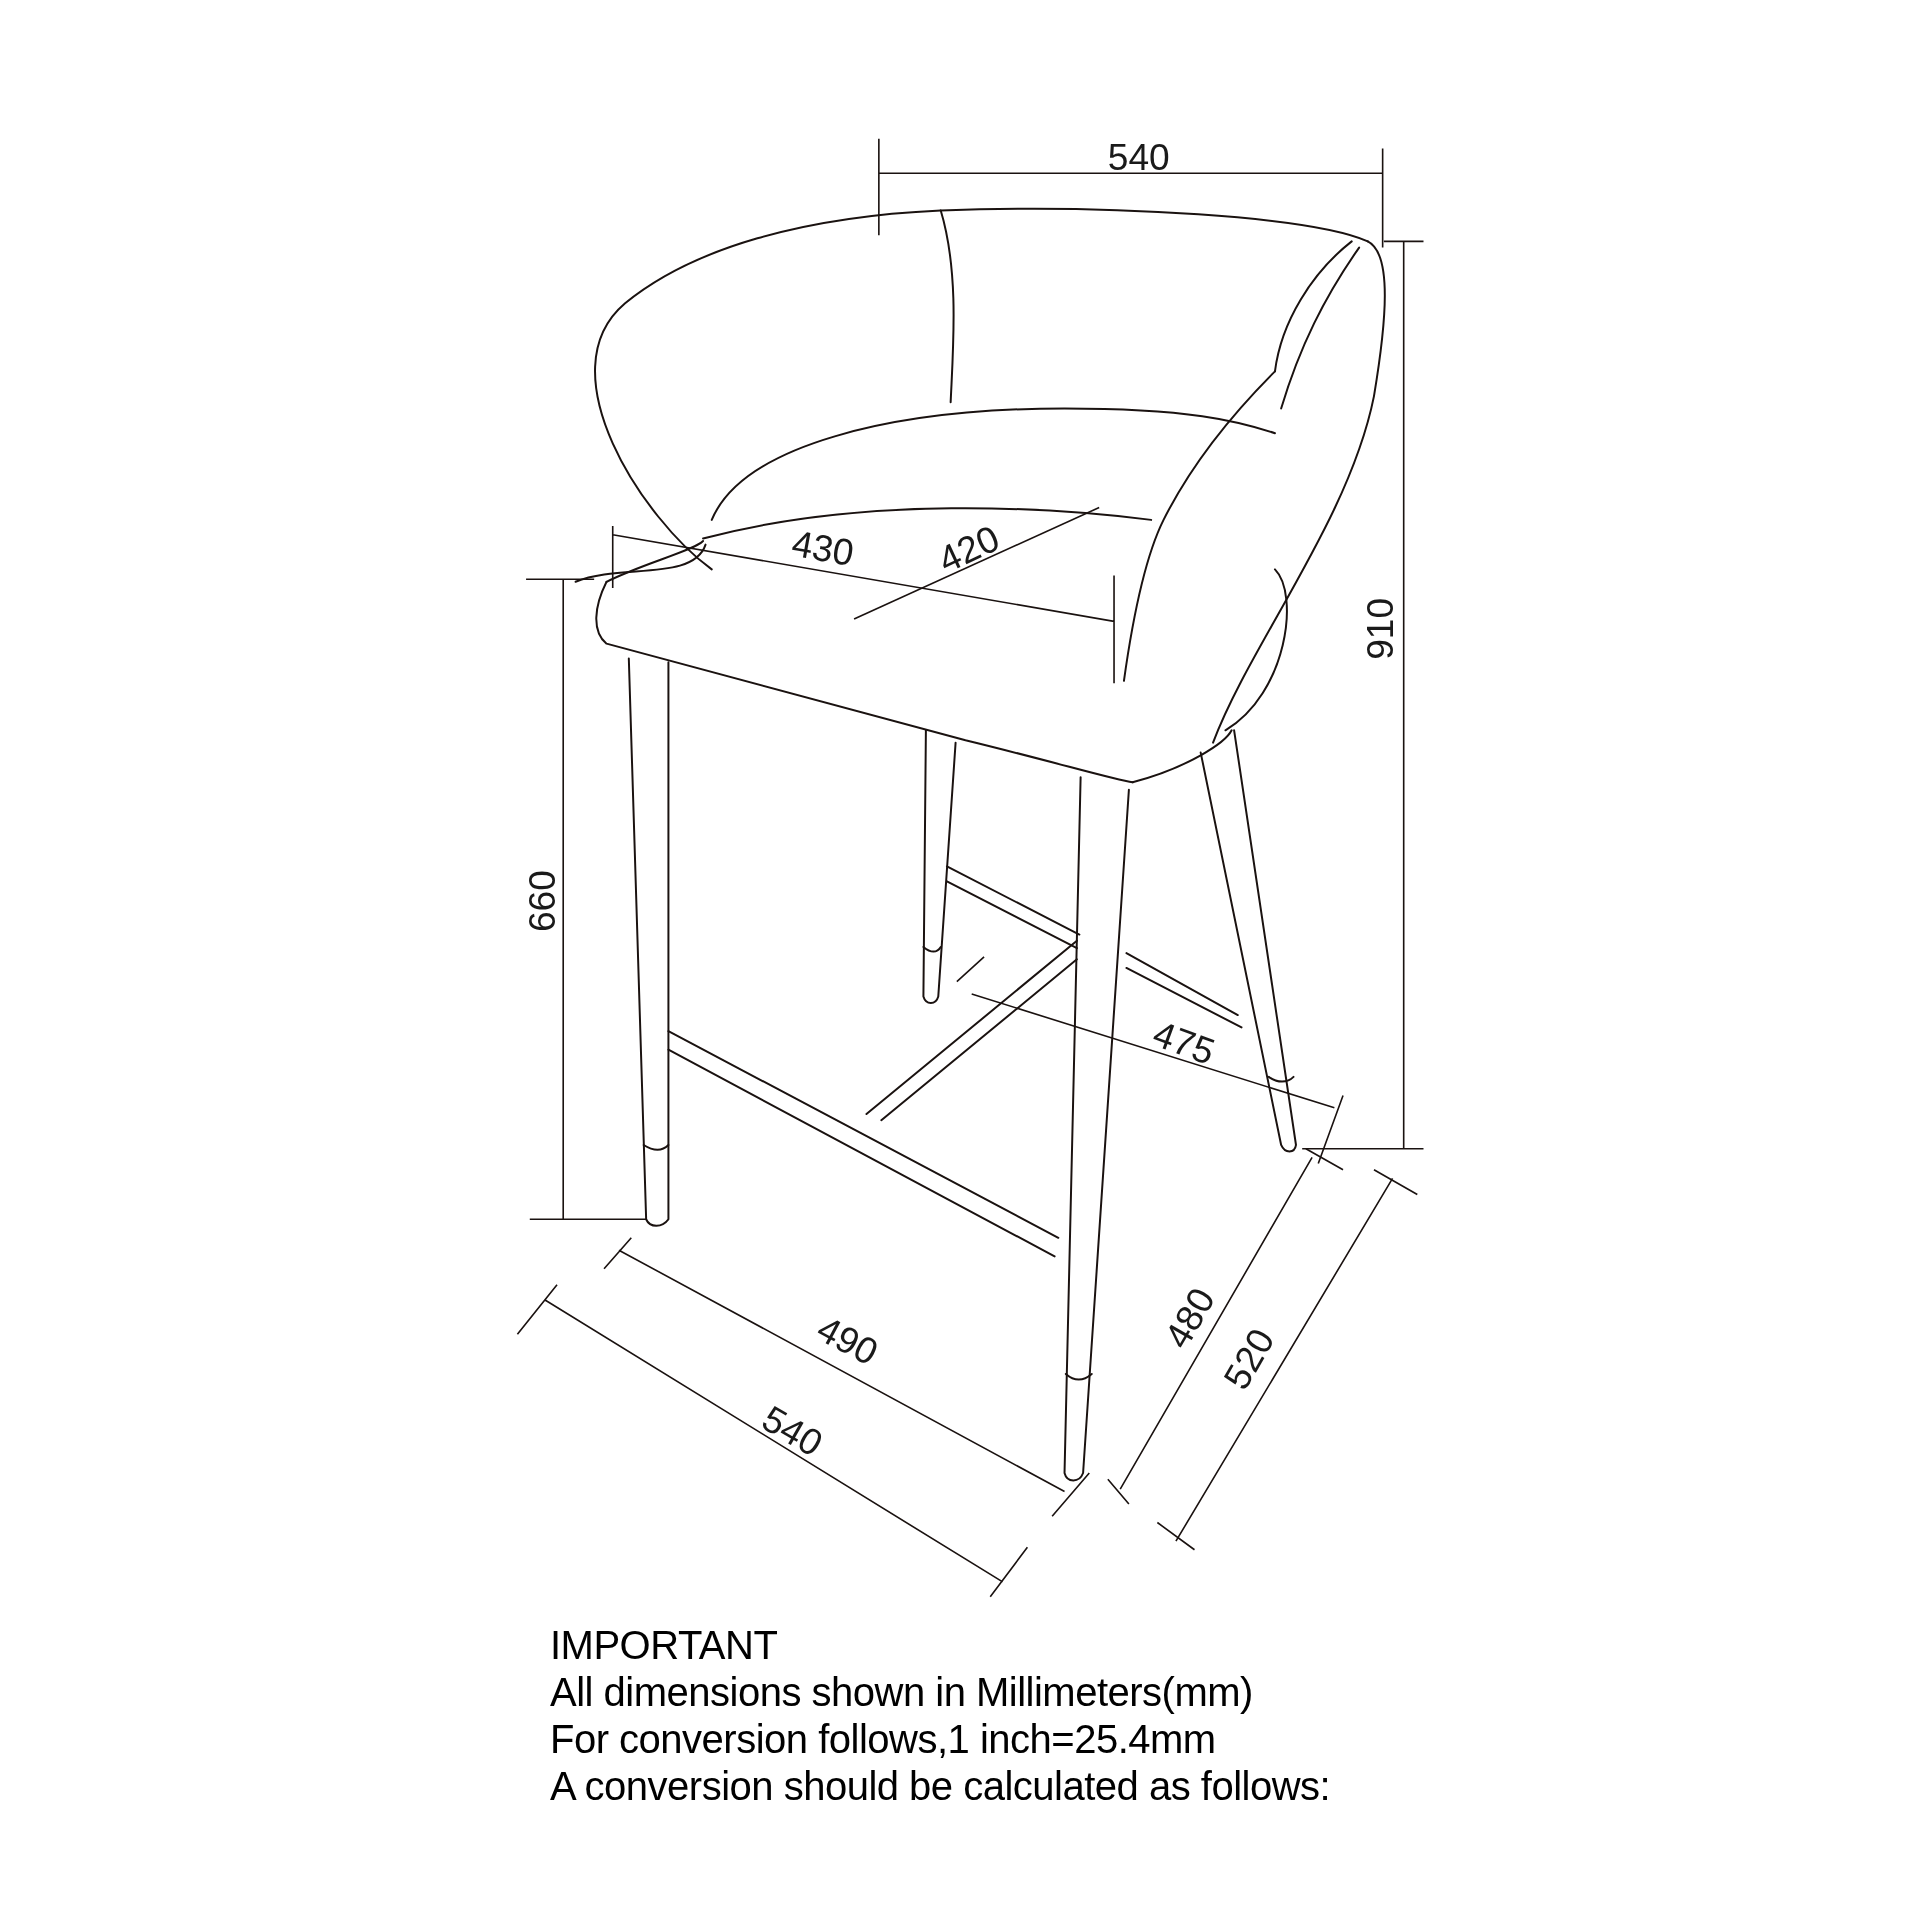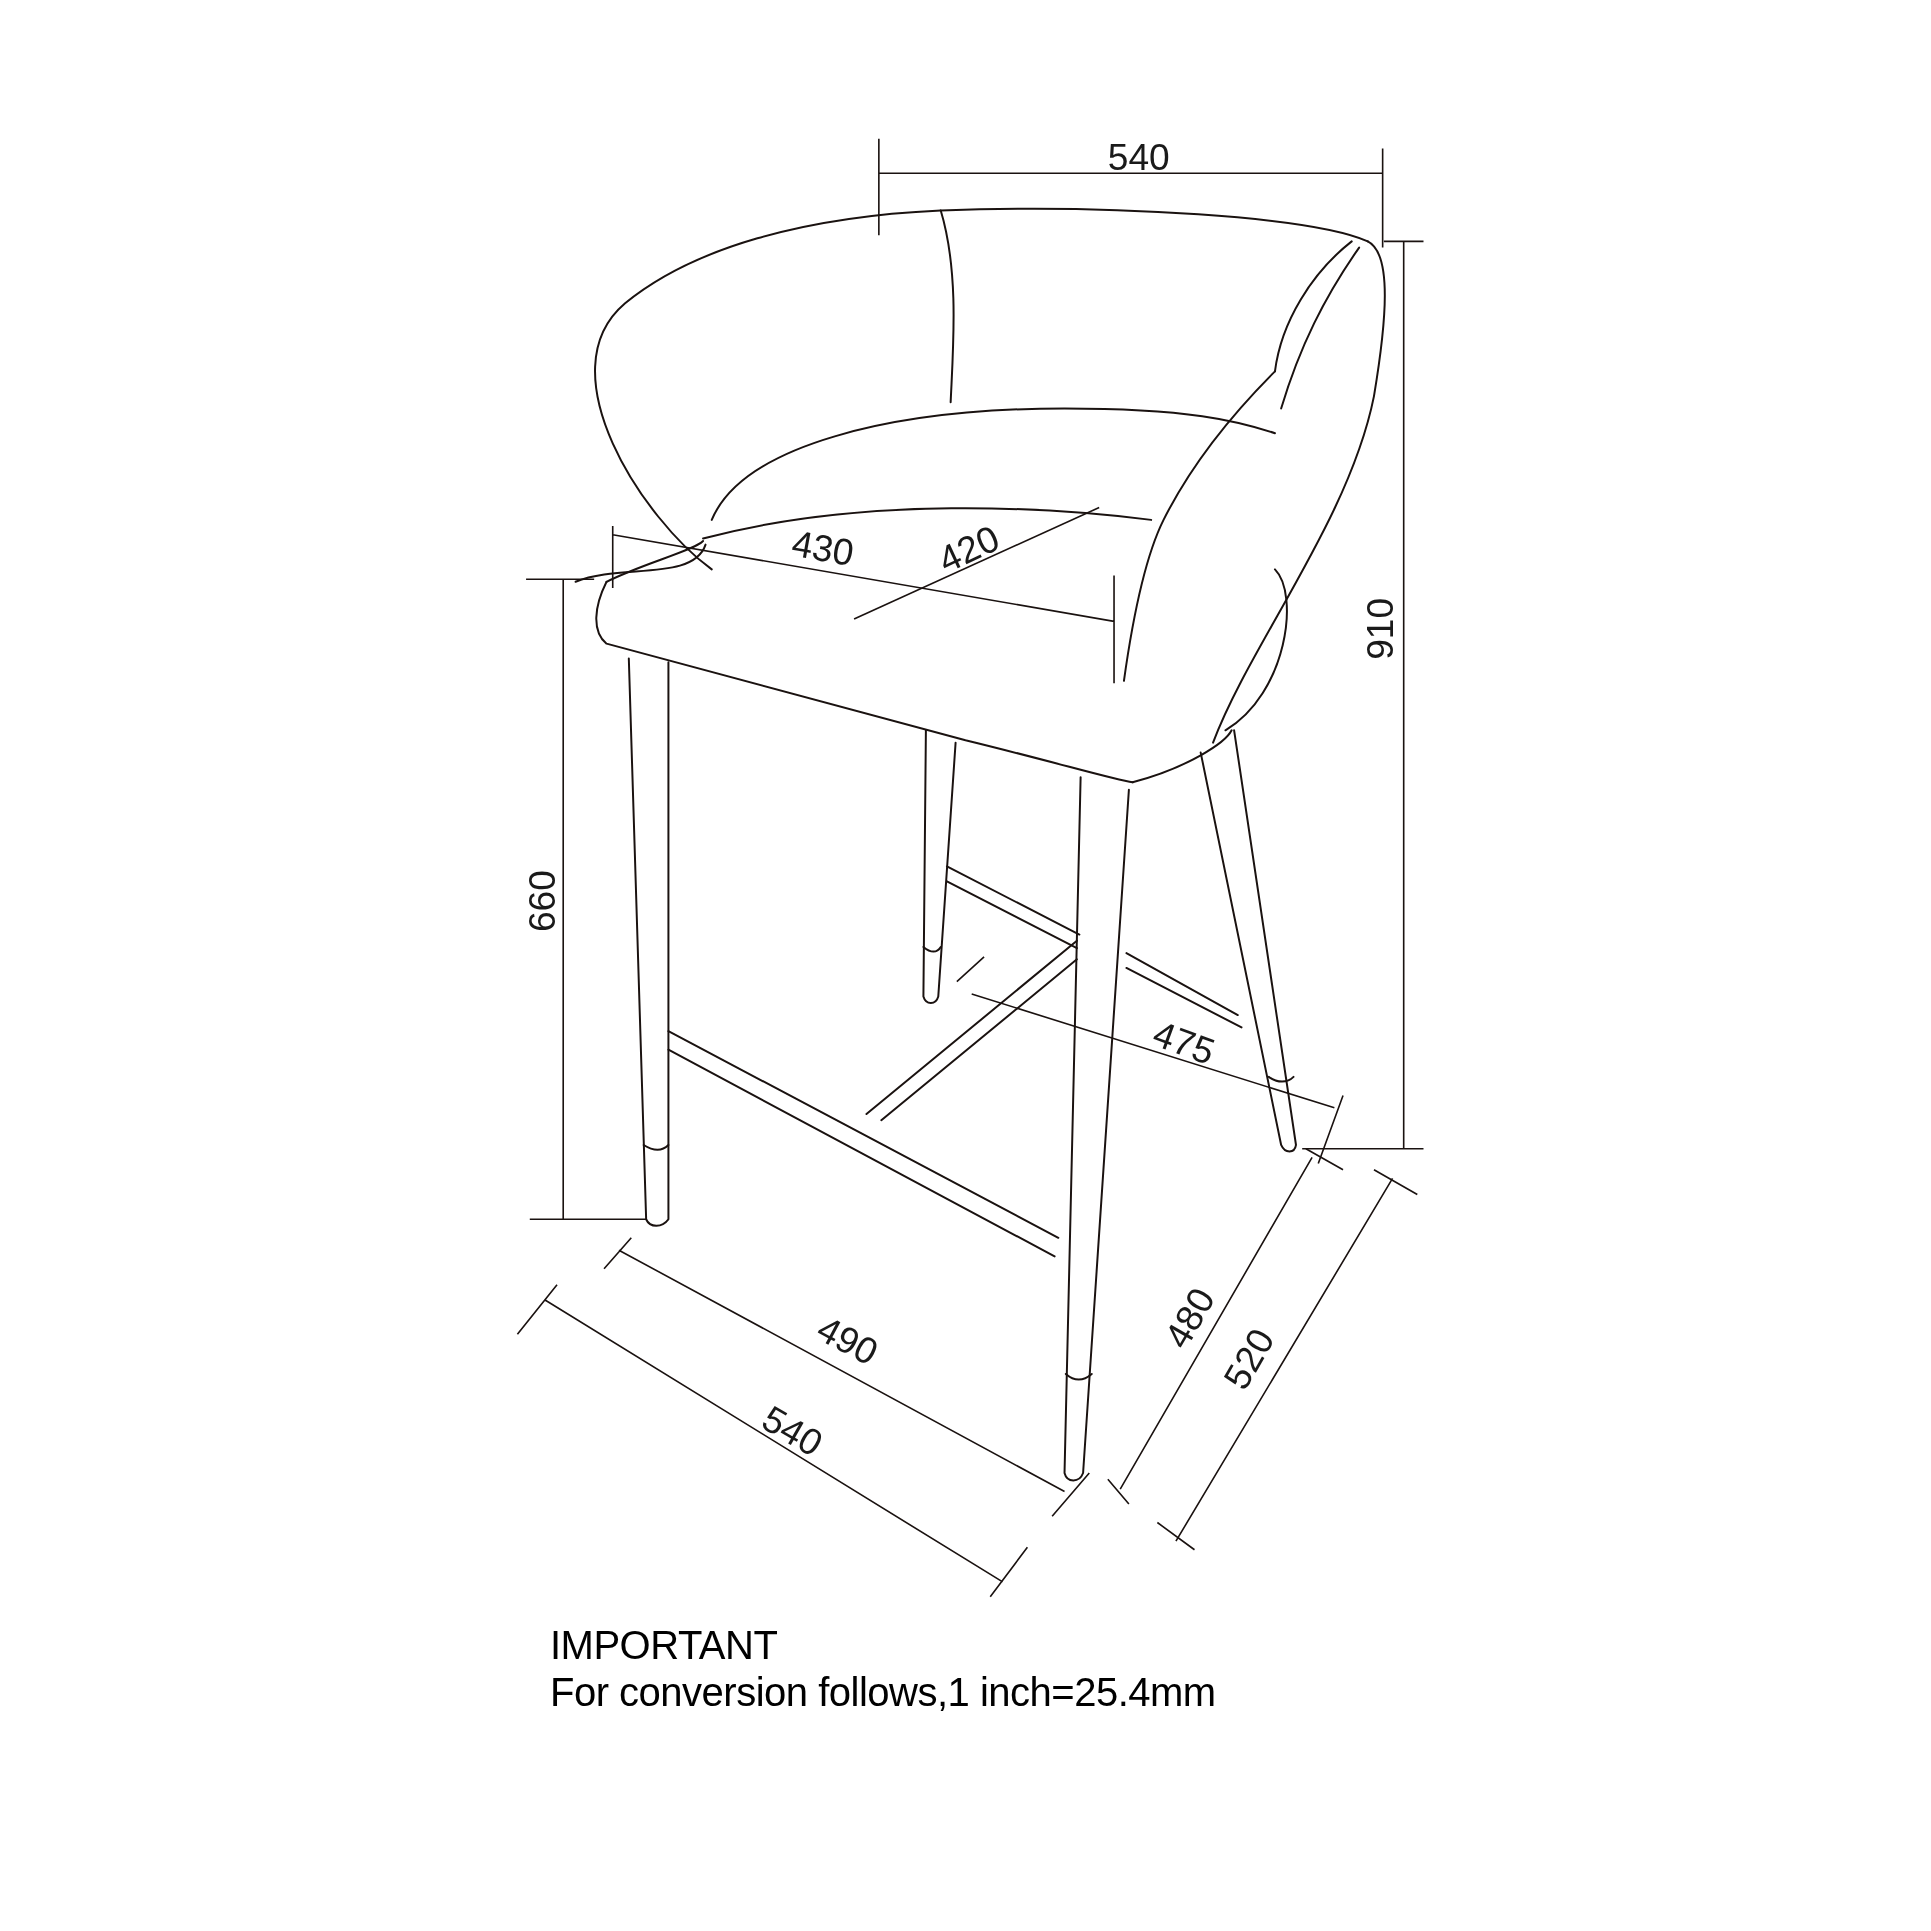--- a/index.html
+++ b/index.html
@@ -88,16 +88,18 @@
   <text class="dimtxt" x="0" y="0" text-anchor="middle" transform="translate(787,453) rotate(-25)">420</text>
   <text class="dimtxt" x="0" y="0" text-anchor="middle" transform="translate(953,852) rotate(20)">475</text>
   <text class="dimtxt" x="0" y="0" text-anchor="middle" transform="translate(680,1092) rotate(28)">490</text>
   <text class="dimtxt" x="0" y="0" text-anchor="middle" transform="translate(635,1165) rotate(30)">540</text>
   <text class="dimtxt" x="0" y="0" text-anchor="middle" transform="translate(970,1070) rotate(-60)">480</text>
   <text class="dimtxt" x="0" y="0" text-anchor="middle" transform="translate(1018,1103) rotate(-60)">520</text>
 </svg>
 
 <div id="notes">
   <div>IMPORTANT</div>
+  <div>All dimensions shown in Millimeters(mm)</div>
   <div>For conversion follows,1 inch=25.4mm</div>
+  <div>A conversion should be calculated as follows:</div>
 </div>
 </div>
 
 
 </body></html>

